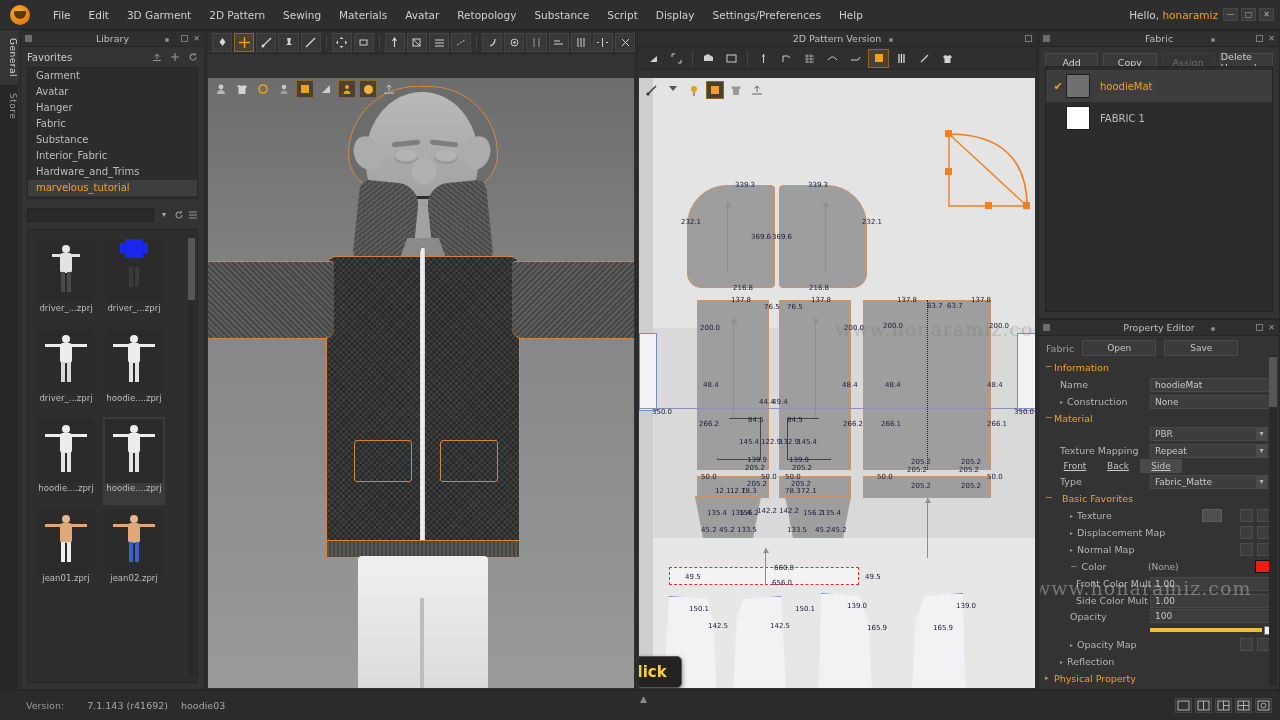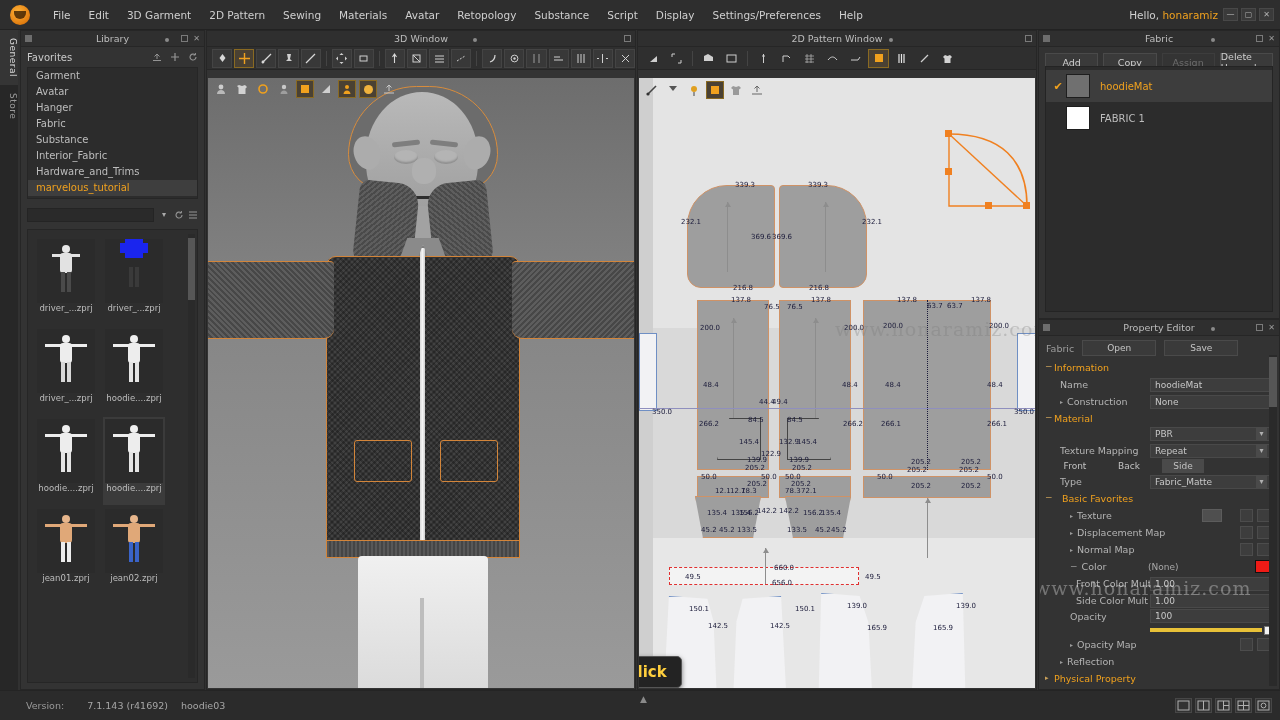--- a/index.html
+++ b/index.html
@@ -212,21 +212,21 @@
   .row .arrowk::before { content: "▸"; color: #9a9a9a; font-size: 6px; margin-right: 4px; position: relative; top:-1px; }
   .row .arrowk.open::before { content: "−"; font-size: 9px; }
   .val {
     position: absolute; right: 8px; width: 120px; height: 14px; background: #3d3d3d; border: 1px solid #494949;
     font-size: 9px; color: #c8c8c8; padding-left: 4px; line-height: 13px;
   }
   .val.combo::after {
     content: "▾"; position: absolute; right: 2px; top: -1px; color: #b0b0b0; font-size: 8px;
     background: #4a4a4a; width: 11px; height: 13px; text-align: center; line-height: 13px;
   }
-  .segs { display: flex; padding-left: 14px; gap: 12px; }
+  .segs { display: flex; padding-left: 14px; gap: 1px; text-decoration: underline; }
   .seg { width: 42px; height: 14px; font-size: 9px; color: #c2c2c2; text-align: center; line-height: 14px; }
   .seg.on { background: #4a4a4a; }
   .chk { position: absolute; right: 30px; width: 11px; height: 11px; border: 1px solid #5a5a5a; background: #3b3b3b; }
   .mapbtns { position: absolute; right: 8px; display: flex; gap: 4px; }
   .mapbtn { width: 13px; height: 13px; background: #3d3d3d; border: 1px solid #4c4c4c; position: relative; }
   .texbox { position: absolute; right: 56px; width: 20px; height: 13px; background: #4f4f4f; border: 1px solid #5c5c5c; }
   .colorchip { position: absolute; right: 8px; width: 15px; height: 13px; background: #ee1b16; border: 1px solid #111; }
   .nonetxt { position: absolute; left: 108px; font-size: 9px; color: #a8a8a8; }
   .slider { position: absolute; right: 8px; width: 120px; height: 8px; }
   .slider .bar { position: absolute; left: 0; top: 2px; width: 112px; height: 4px; background: #e8c138; }
@@ -454,27 +454,20 @@
         </div>
 
       </div>
       <div class="scrolly">
           <i></i>
         </div>
     </div>
   </div>
 
   <div class="panel" id="win3d">
-    <div class="ptitle">
-      <span class="t">3D Window</span>
-      <span class="dot"></span>
-      <span class="rgt">
-          <span class="mini"></span>
-        </span>
-    </div>
 
     <div class="tbrow">
       <div class="tbtn">
           <svg width="13" height="13" viewBox="0 0 13 13">
             <path d="M6.5 2l3 4-3 4-3-4z" fill="#d8d8d8"></path>
           </svg>
         </div>
       <div class="tbtn on">
           <svg width="13" height="13" viewBox="0 0 13 13">
             <path d="M6.5 1v11M1 6.5h11" stroke="#f0a11e" stroke-width="1.4"></path>
@@ -660,21 +653,21 @@
         <div style="position:absolute;left:118px;top:462px;width:194px;height:18px;background:repeating-linear-gradient(90deg,#585858 0 2px,#454545 2px 4px);border:1px solid #d3853a"></div>
 
         <div style="position:absolute;left:150px;top:478px;width:130px;height:165px;background:linear-gradient(180deg,#f0f0f0,#d6d6d6);border-radius:4px"></div>
         <div style="position:absolute;left:212px;top:520px;width:4px;height:123px;background:#bdbdbd"></div>
       </div>
     </div>
   </div>
 
   <div class="panel" id="win2d">
     <div class="ptitle">
-      <span class="t">2D Pattern Window</span>
+      <span class="t">2D Pattern Version</span>
       <span class="dot"></span>
       <span class="rgt">
           <span class="mini"></span>
         </span>
     </div>
 
     <div class="tbrow">
       <div class="tbtn flat">
           <svg width="13" height="13" viewBox="0 0 13 13">
             <path d="M3 10l7-6v6z" fill="#cfcfcf"></path>
@@ -853,21 +846,21 @@
           <div class="m" style="left: 64px; top: 303px;">48.4</div>
           <div class="m" style="left: 203px; top: 303px;">48.4</div>
           <div class="m" style="left: 120px; top: 320px;">44.4</div>
           <div class="m" style="left: 133px; top: 320px;">49.4</div>
           <div class="m" style="left: 60px; top: 342px;">266.2</div>
           <div class="m" style="left: 204px; top: 342px;">266.2</div>
           <div class="m" style="left: 109px; top: 338px;">84.5</div>
           <div class="m" style="left: 148px; top: 338px;">84.5</div>
           <div class="m" style="left: 100px; top: 360px;">145.4</div>
           <div class="m" style="left: 158px; top: 360px;">145.4</div>
-          <div class="m" style="left: 122px; top: 360px; margin-top: 12px;">122.9</div>
+          <div class="m" style="left: 122px; top: 360px;">122.9</div>
           <div class="m" style="left: 140px; top: 360px;">132.9</div>
           <div class="m" style="left: 108px; top: 378px;">139.9</div>
           <div class="m" style="left: 150px; top: 378px;">139.9</div>
           <div class="m" style="left: 106px; top: 386px;">205.2</div>
           <div class="m" style="left: 153px; top: 386px;">205.2</div>
           <div class="m" style="left: 62px; top: 395px;">50.0</div>
           <div class="m" style="left: 122px; top: 395px;">50.0</div>
           <div class="m" style="left: 146px; top: 395px;">50.0</div>
           <div class="m" style="left: 108px; top: 402px;">205.2</div>
           <div class="m" style="left: 152px; top: 402px;">205.2</div>

